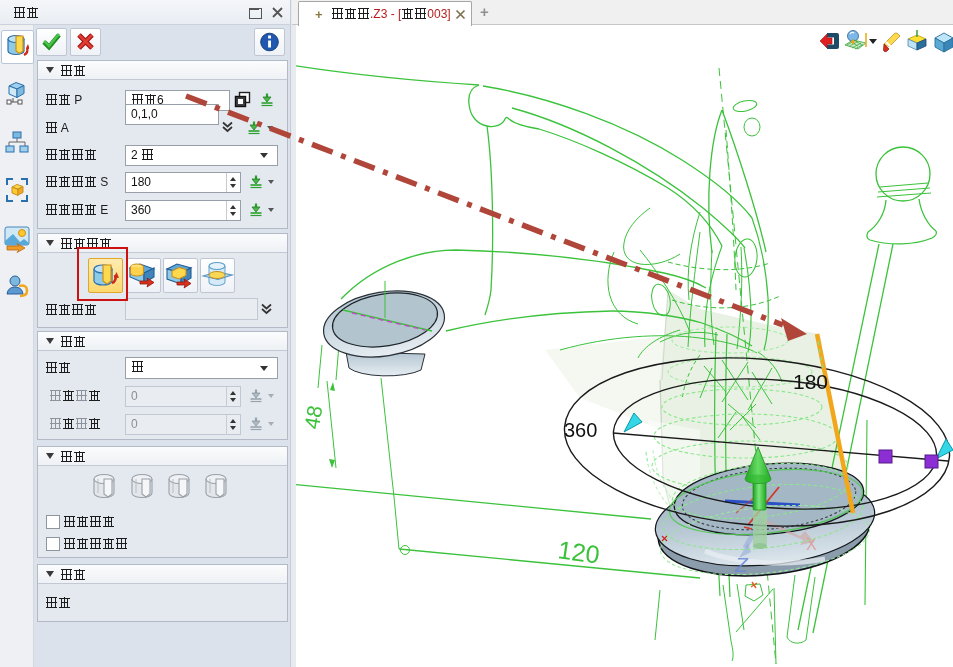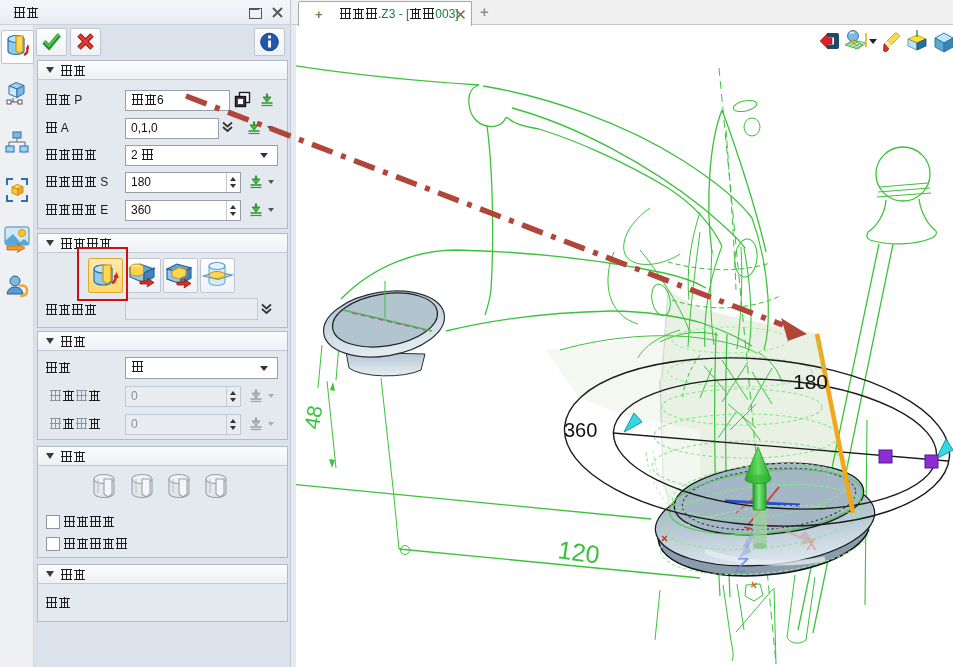--- a/index.html
+++ b/index.html
@@ -138,21 +138,21 @@
           <rect x="1.5" y="5.5" width="10" height="10" fill="#404040" stroke="#111" stroke-width="1.4"></rect>
           <rect x="4" y="8" width="5" height="5" fill="#fff"></rect>
         </svg></span>
 <span class="abs" style="left:225px;top:67px"><svg width="16" height="16" viewBox="0 0 16 16">
           <path d="M8,1.5 v6.5" stroke="#2ca02c" stroke-width="2.2" fill="none"></path>
           <path d="M4,5 L8,10 L12,5 Z" fill="#49b849" stroke="#1e7a1e" stroke-width="0.8"></path>
           <path d="M2.5,11 h11" stroke="#2ca02c" stroke-width="1.6"></path>
           <path d="M2.5,13.5 h11" stroke="#2ca02c" stroke-width="1.2"></path>
         </svg></span>
 <span class="abs" style="left:11px;top:96px"><i class="cj"></i> A</span>
-<div class="inp" style="left:91px;top:93px;width:87px;height:19px">0,1,0</div>
+<div class="inp" style="left:91px;top:79px;width:87px;height:19px">0,1,0</div>
 <span class="abs" style="left:187px;top:95px"><svg width="13" height="13" viewBox="0 0 13 13">
           <path d="M2,2.5 L6.5,6.5 L11,2.5 M2,7 L6.5,11 L11,7" stroke="#333" stroke-width="1.7" fill="none"></path>
         </svg></span>
 <span class="abs" style="left:212px;top:95px"><svg width="16" height="16" viewBox="0 0 16 16">
           <path d="M8,1.5 v6.5" stroke="#2ca02c" stroke-width="2.2" fill="none"></path>
           <path d="M4,5 L8,10 L12,5 Z" fill="#49b849" stroke="#1e7a1e" stroke-width="0.8"></path>
           <path d="M2.5,11 h11" stroke="#2ca02c" stroke-width="1.6"></path>
           <path d="M2.5,13.5 h11" stroke="#2ca02c" stroke-width="1.2"></path>
         </svg></span>
 <span class="caret sm" style="left:233px;top:101px"></span>
@@ -283,21 +283,21 @@
           <span class="lbl"><i class="cj"></i><i class="cj v2"></i></span>
         </div>
       </div>
 <span class="abs" style="left:11px;top:571px"><i class="cj"></i><i class="cj v2"></i></span>
     </div>
   <div class="abs" style="left:290px;top:0;width:6px;height:667px;background:#e7eaef;border-left:1px solid #c6ccd5;"></div>
   <div id="tabbar" class="abs">
     <div class="line"></div>
     <div id="tab1">
       <span style="position:absolute;left:16px;top:5px;font-weight:bold;color:#8a7a45;font-size:13px">+</span>
-      <span style="position:absolute;left:40px;top:5px;color:#15803d"><i class="cj"></i><i class="cj v2"></i><i class="cj"></i>.Z3 - [<i class="cj v2"></i><i class="cj"></i>003]</span>
+      <span style="position:absolute;left:32px;top:5px;color:#b91c1c"><i class="cj"></i><i class="cj v2"></i><i class="cj"></i>.Z3 - [<i class="cj v2"></i><i class="cj"></i>003]</span>
       <svg style="position:absolute;left:156px;top:7px" width="11" height="11">
           <path d="M1.5,1.5 L9.5,9.5 M9.5,1.5 L1.5,9.5" stroke="#7a6f4a" stroke-width="1.6"></path>
         </svg>
     </div>
     <span style="position:absolute;left:188px;top:3px;color:#909090;font-size:15px;font-weight:bold">+</span>
   </div>
   <div id="canvas" class="abs"><svg width="657" height="642" viewBox="296 25 657 642">
 <defs>
 <linearGradient id="discG" x1="0" y1="0" x2="0" y2="1">
 <stop offset="0" stop-color="#9db0bf"></stop>

